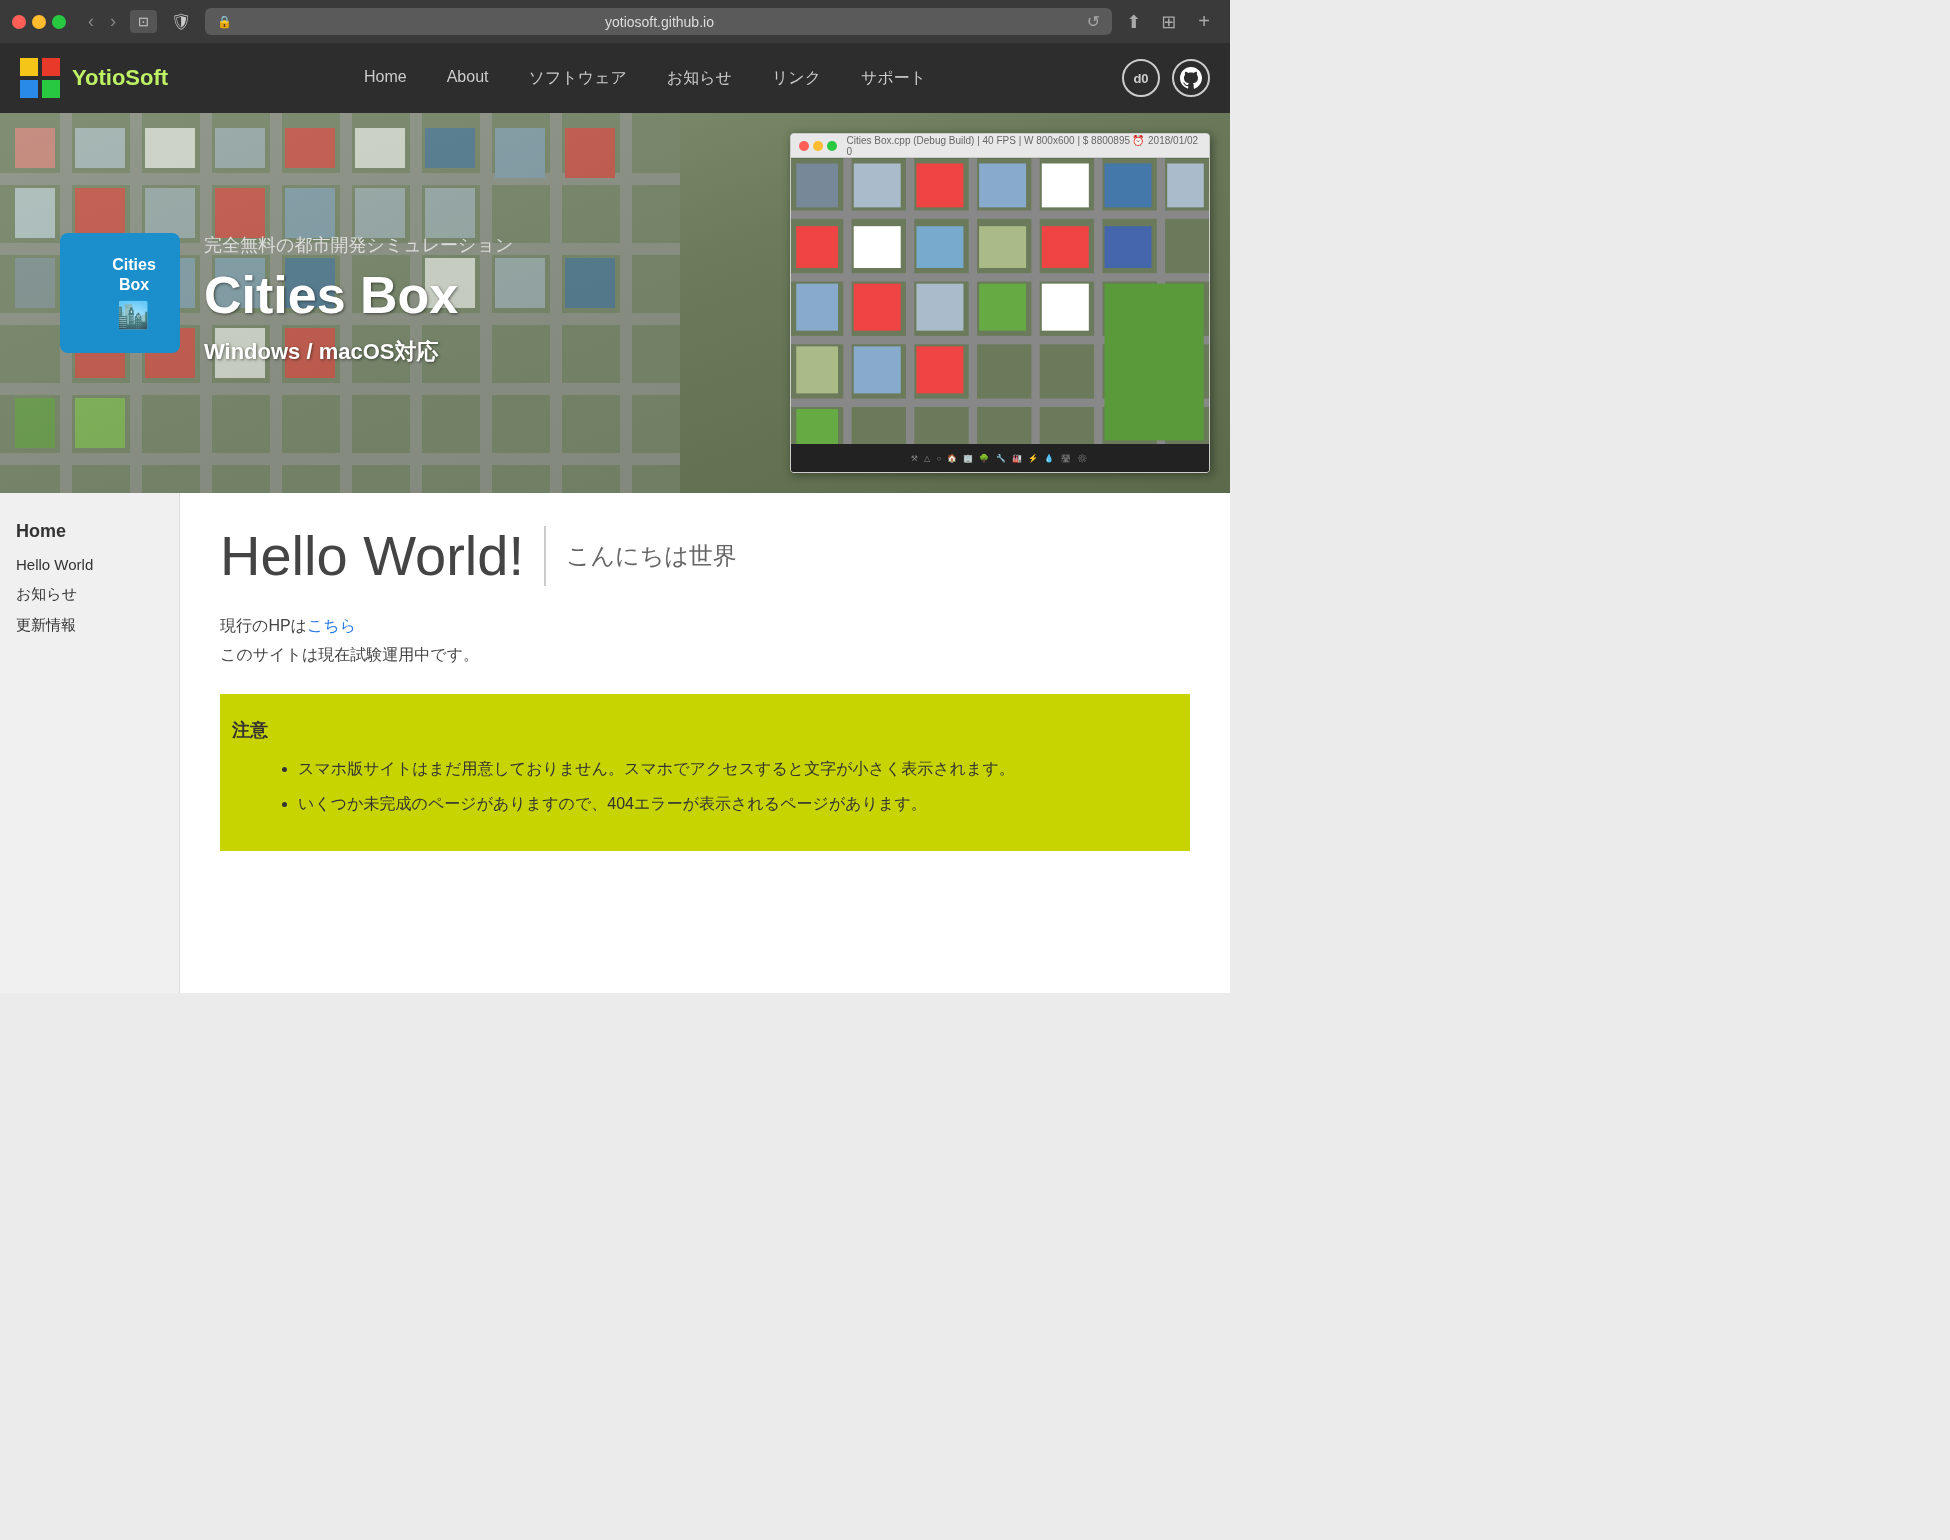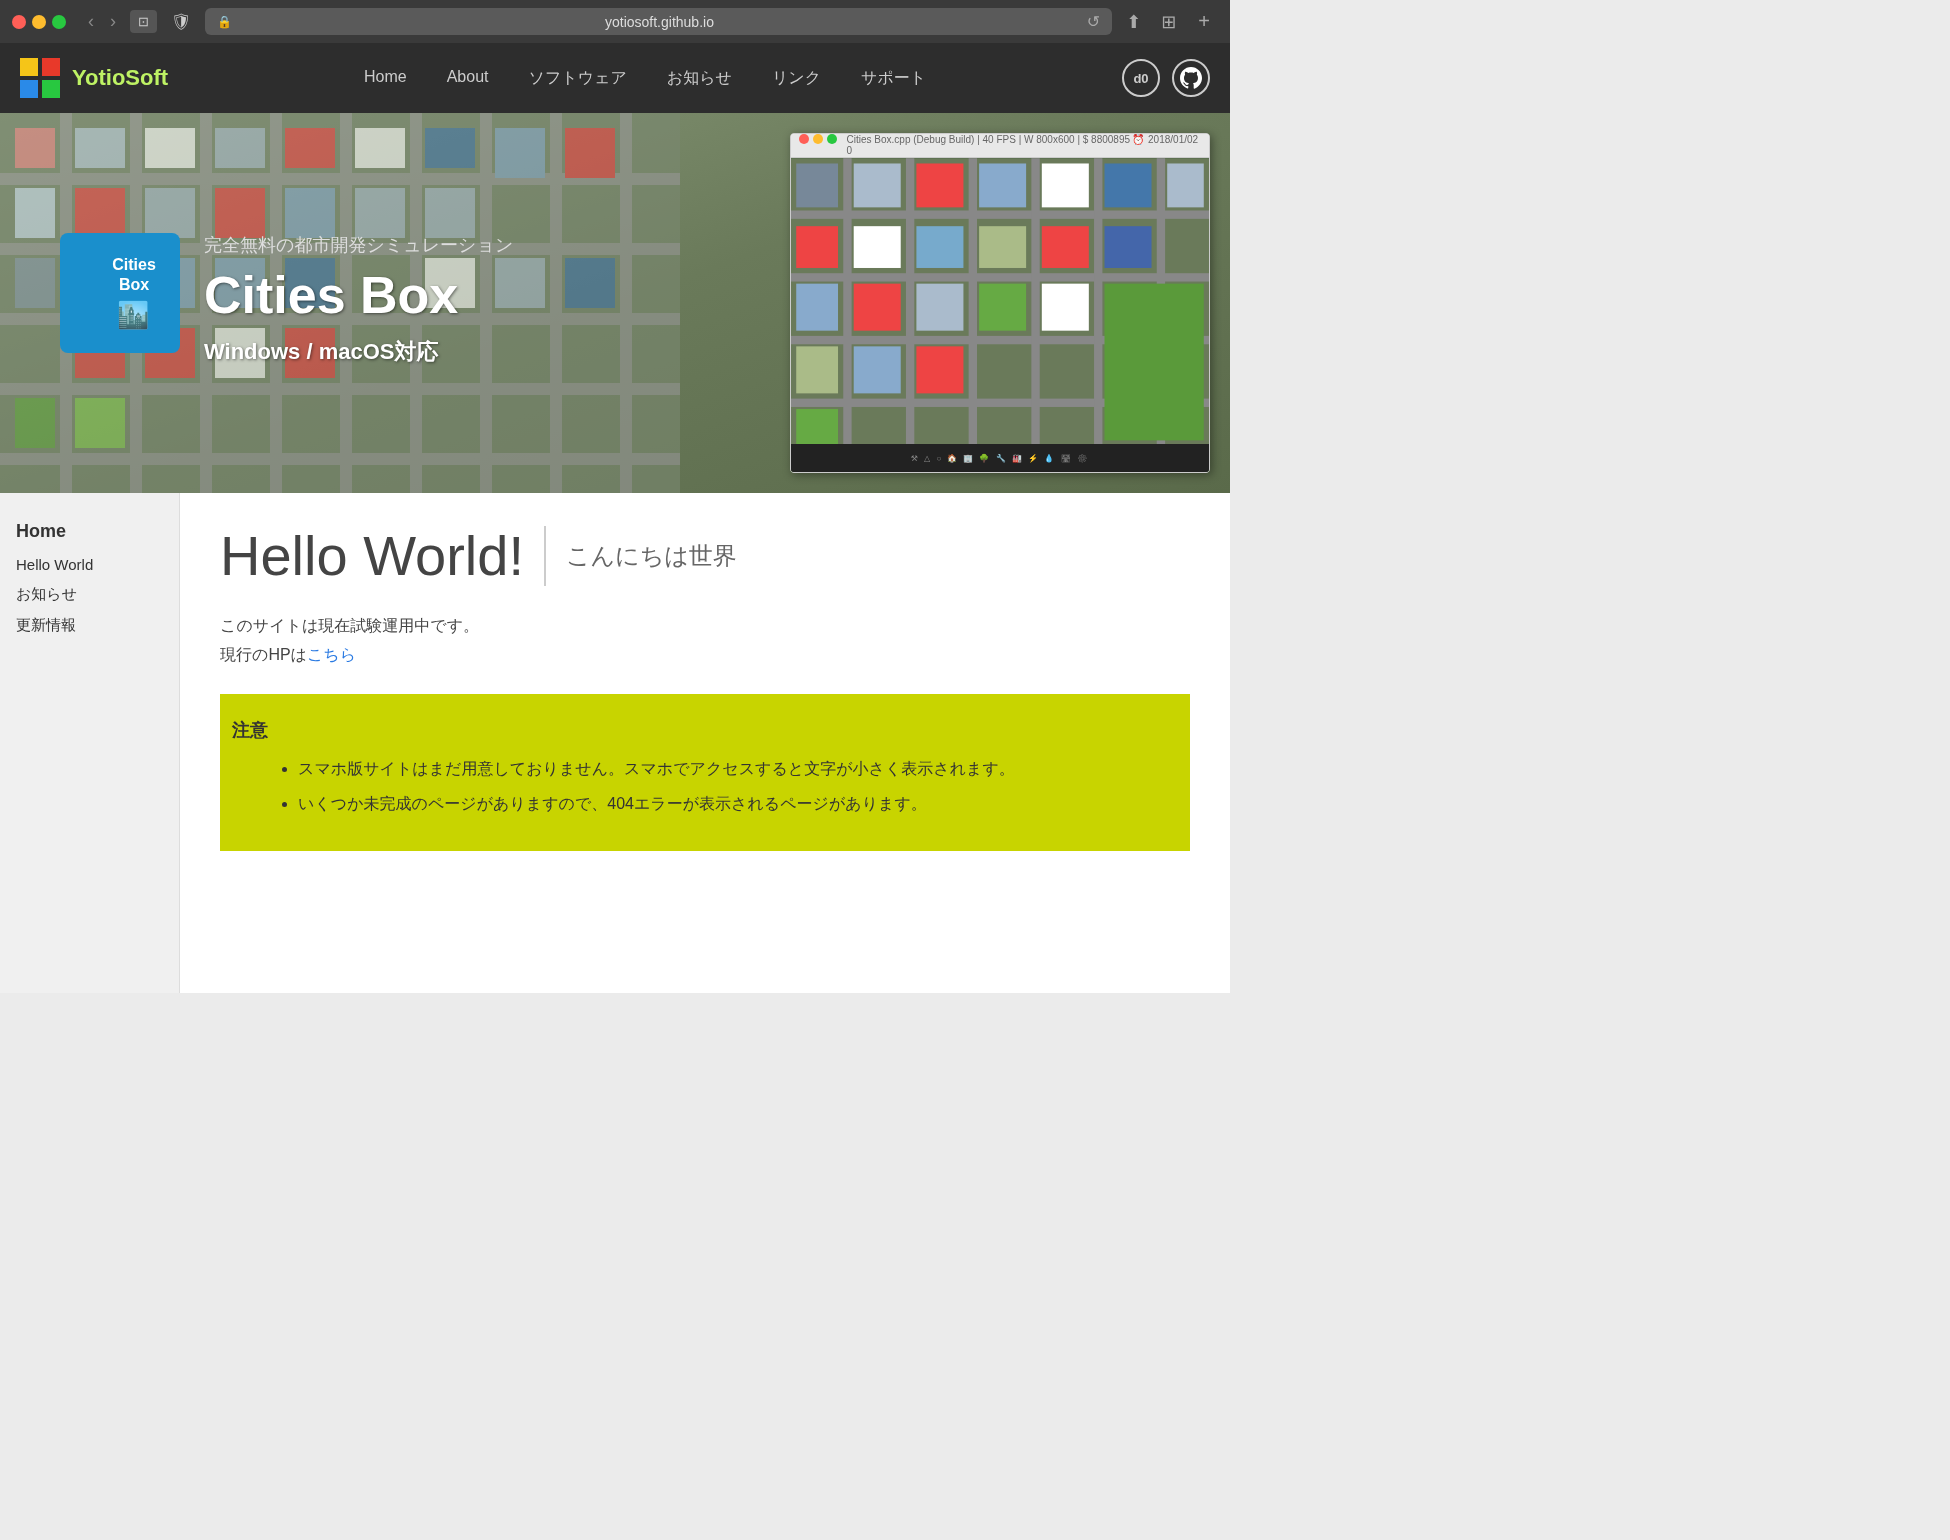--- a/index.html
+++ b/index.html
@@ -46,21 +46,21 @@
     .hero-banner { width: 100%; height: 380px; background: #7a8a6a; position: relative; overflow: hidden; }
     .hero-content { position: absolute; top: 0; left: 0; width: 100%; height: 100%; display: flex; align-items: center; }
     .hero-left { padding: 40px 60px; flex: 1; }
     .cities-box-icon { width: 120px; height: 120px; background: #1a8fcc; border-radius: 8px; display: flex; flex-direction: column; align-items: center; justify-content: center; margin-bottom: 20px; padding-left: 28px; }
     .hero-text { color: white; }
     .hero-subtitle { font-size: 18px; color: #ddd; margin-bottom: 8px; }
     .hero-title-big { font-size: 52px; font-weight: bold; color: white; margin-bottom: 12px; text-shadow: 1px 1px 3px rgba(0,0,0,0.5); }
     .hero-platform { font-size: 22px; font-weight: bold; color: white; text-shadow: 1px 1px 3px rgba(0,0,0,0.5); }
     .hero-right { width: 420px; height: 340px; margin-right: 20px; position: relative; }
     .screenshot-window { background: white; border: 1px solid #ccc; border-radius: 4px; width: 100%; height: 100%; overflow: hidden; box-shadow: 2px 2px 10px rgba(0,0,0,0.4); }
-    .screenshot-titlebar { background: #e8e8e8; height: 24px; display: flex; padding: 0 8px; gap: 4px; border-bottom: 1px solid #ccc; }
+    .screenshot-titlebar { background: #e8e8e8; height: 24px; display: flex; align-items: center; padding: 0 8px; gap: 4px; border-bottom: 1px solid #ccc; }
     .ss-dot { width: 10px; height: 10px; border-radius: 50%; }
     .ss-red { background: #ff5f57; }
     .ss-yellow { background: #febc2e; }
     .ss-green { background: #28c840; }
     .ss-title { font-size: 10px; color: #666; margin-left: 6px; }
     .ss-content { background: #3a5a3a; width: 100%; height: calc(100% - 24px); position: relative; overflow: hidden; }
     .ss-city-view { width: 100%; height: 100%; background: linear-gradient(135deg, #4a6a4a 0%, #3a5a3a 100%); }
     .ss-toolbar { position: absolute; bottom: 0; left: 0; right: 0; height: 28px; background: #222; display: flex; align-items: center; justify-content: center; }
     .ss-toolbar-icons { color: #888; font-size: 8px; letter-spacing: 2px; }
 
@@ -309,24 +309,24 @@
       </div>
     </aside>
 
     <main class="content-area">
       <div class="page-title-area">
         <h1 class="page-title-main">Hello World!</h1>
         <div class="page-title-divider"></div>
         <span class="page-title-sub">こんにちは世界</span>
       </div>
       <div class="page-body">
-        <p>このサイトは現在試験運用中です。</p>
         <p>
           <span>現行のHPは</span><a class="page-link">こちら</a>
         </p>
+        <p>このサイトは現在試験運用中です。</p>
       </div>
       <div class="notice-box">
         <div class="notice-title">注意</div>
         <ul class="notice-list">
           <li>スマホ版サイトはまだ用意しておりません。スマホでアクセスすると文字が小さく表示されます。</li>
           <li>いくつか未完成のページがありますので、404エラーが表示されるページがあります。</li>
         </ul>
       </div>
     </main>
   </div>

